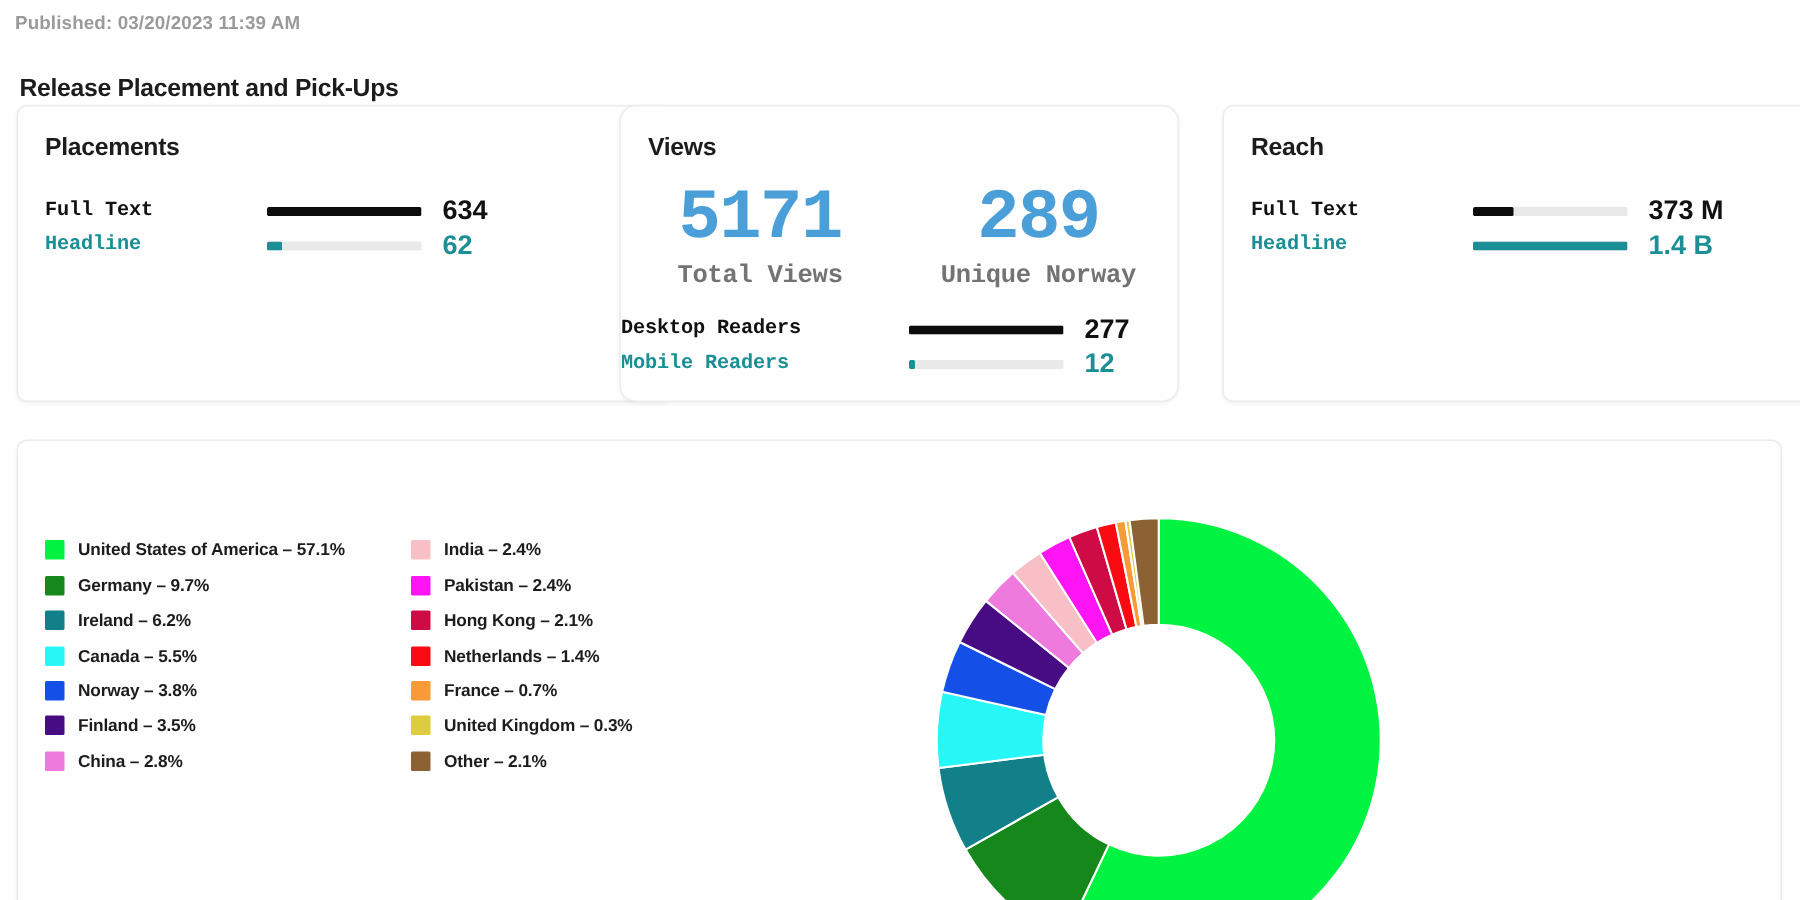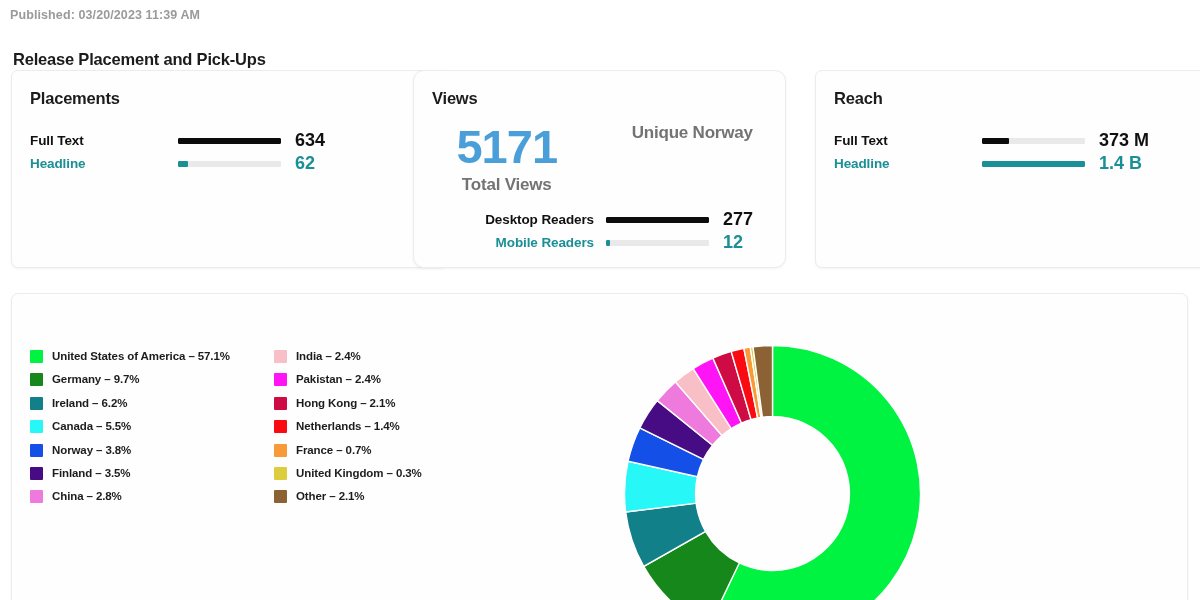--- a/index.html
+++ b/index.html
@@ -42,21 +42,21 @@
   }
 
   
   .metric-rows { position: absolute; left: 0; top: 58px; width: 100%; }
   .metric-row {
     display: flex; align-items: center;
     height: 23px; width: 100%;
   }
   .metric-label {
     font-size: 13.5px; font-weight: bold; letter-spacing: -0.1px;
-    text-align: left; white-space: nowrap;
+    text-align: left; white-space: nowrap; font-family: Liberation Mono, monospace;
   }
   .bar-track {
     height: 6px; background: #e9e9e9; border-radius: 1px;
     position: relative; overflow: hidden;
   }
   .bar-fill { position: absolute; left: 0; top: 0; height: 100%; border-radius: 1px; }
   .metric-value {
     font-size: 18px; font-weight: bold; white-space: nowrap;
   }
   .dark  { color: #111111; }
@@ -64,47 +64,47 @@
   .fill-dark { background: #0c0c0c; }
   .fill-teal { background: #1a8f96; }
 
   
   .pr .metric-label { width: 166px; padding-left: 18px; }
   .pr .bar-track    { width: 103px; }
   .pr .metric-value { padding-left: 14px; }
 
   
   .vw .metric-rows { top: 137px; }
-  .vw .metric-label { width: 180px; text-align: right; padding-right: 0; font-size: 13.5px; }
+  .vw .metric-label { width: 180px; text-align: left; padding-right: 0; font-size: 13.5px; }
   .vw .bar-track   { width: 103px; margin-left: 12px; }
   .vw .metric-value { padding-left: 14px; }
 
   
   .bignums {
     position: absolute; top: 50px; left: 0; width: 100%;
     display: flex;
   }
-  .bignum-block { flex: 1; text-align: center; }
+  .bignum-block { flex: 1; text-align: center; font-family: Liberation Mono, monospace; }
   .bignum {
     font-size: 47px; font-weight: bold; color: #4a9fd8;
     line-height: 52px; letter-spacing: -1px;
   }
   .bignum-label {
     font-size: 17px; font-weight: bold; color: #737373;
     margin-top: 2px; letter-spacing: -0.2px;
   }
 
   
   .legend {
     position: absolute; left: 18px; top: 56px;
     display: flex; gap: 12px;
   }
   .legend-col { display: flex; flex-direction: column; }
   .legend-item {
-    display: flex; align-items: flex-start;
+    display: flex; align-items: flex-end;
     height: 23.4px; white-space: nowrap;
   }
   .swatch {
     width: 13px; height: 13px; flex: 0 0 13px;
     margin-right: 9px; border-radius: 1px;
   }
   .legend-text {
     font-size: 11.5px; font-weight: bold; color: #1c1c1c;
     letter-spacing: -0.1px;
   }
@@ -147,20 +147,21 @@
   </div>
 
   <div class="card vw" id="card-views">
     <div class="card-title">Views</div>
     <div class="bignums" id="views-bignums">
         <div class="bignum-block">
           <div class="bignum">5171</div>
           <div class="bignum-label">Total Views</div>
         </div>
         <div class="bignum-block">
+          <div class="bignum">289</div>
           <div class="bignum-label">Unique Norway</div>
         </div>
       </div>
     <div class="metric-rows" id="views-rows">
         <div class="metric-row">
           <div class="metric-label dark">Desktop Readers</div>
           <div class="bar-track">
             <div class="bar-fill fill-dark" style="width: 100%;"></div>
           </div>
           <div class="metric-value dark">277</div>

